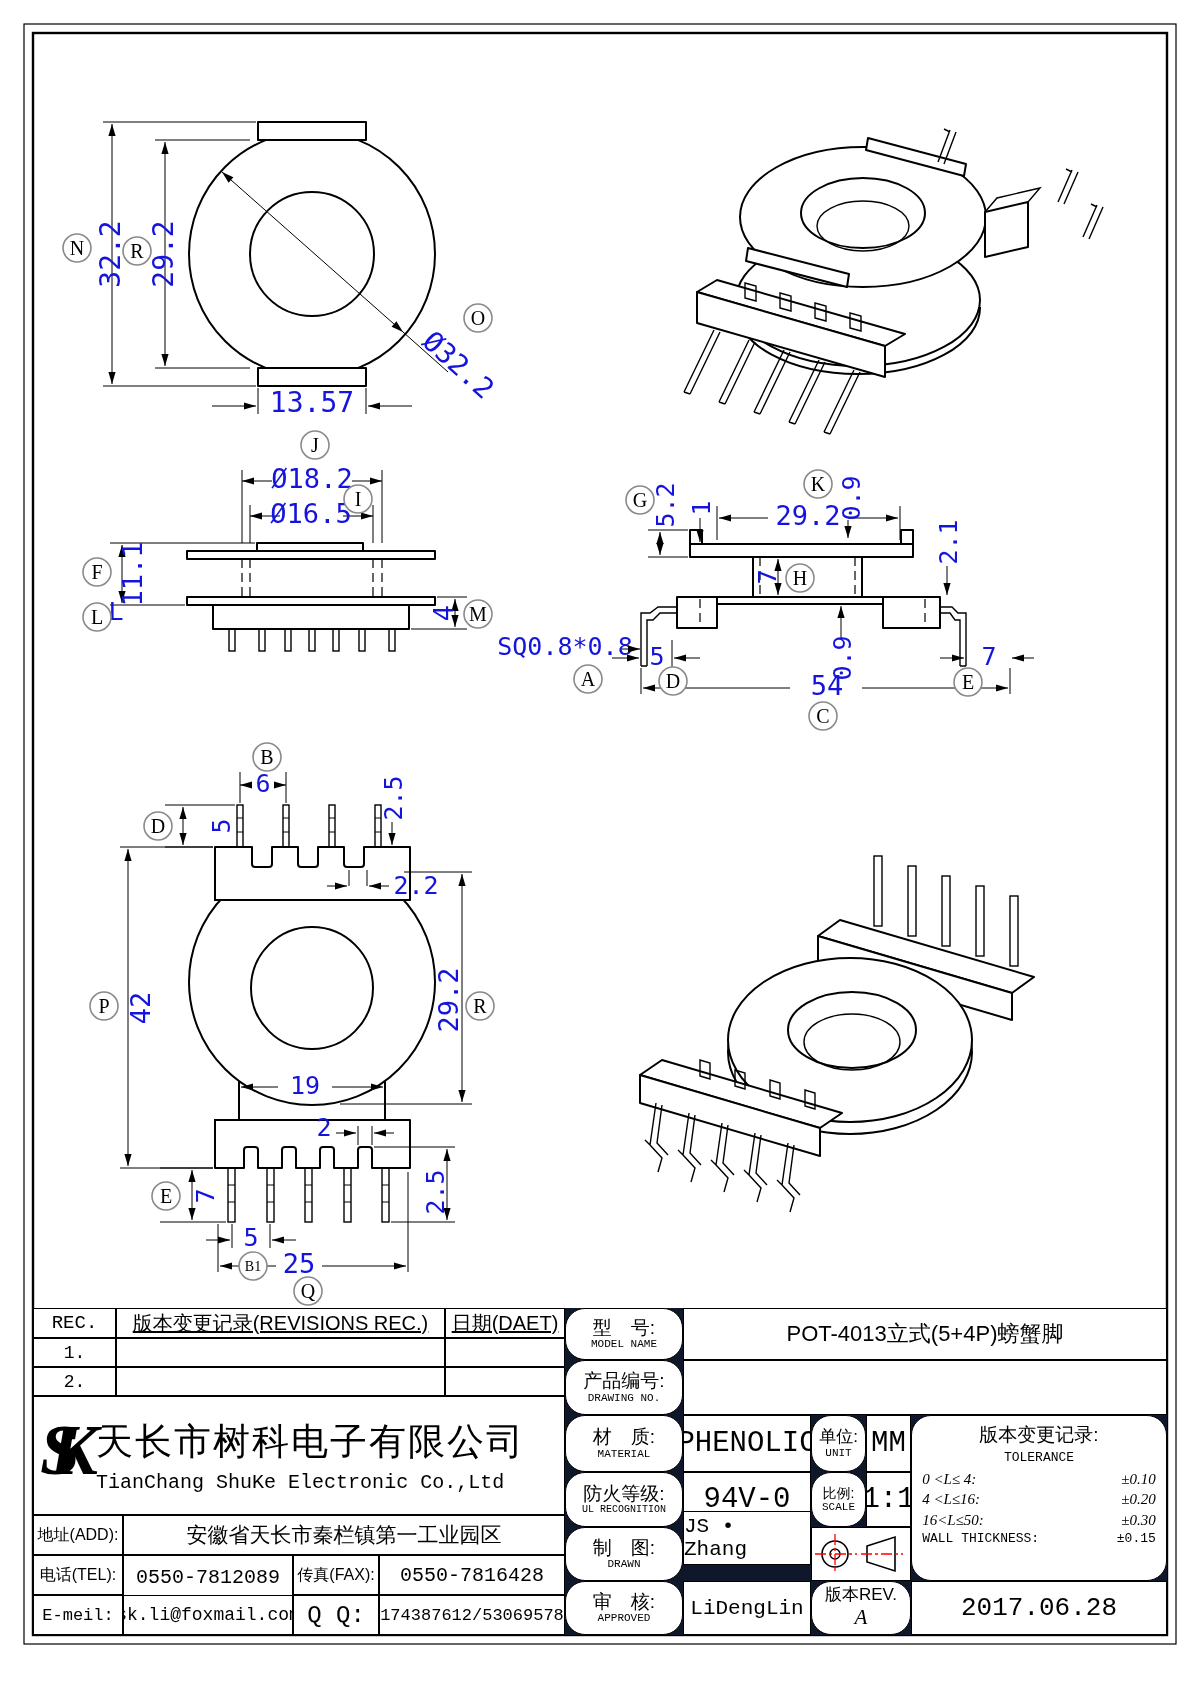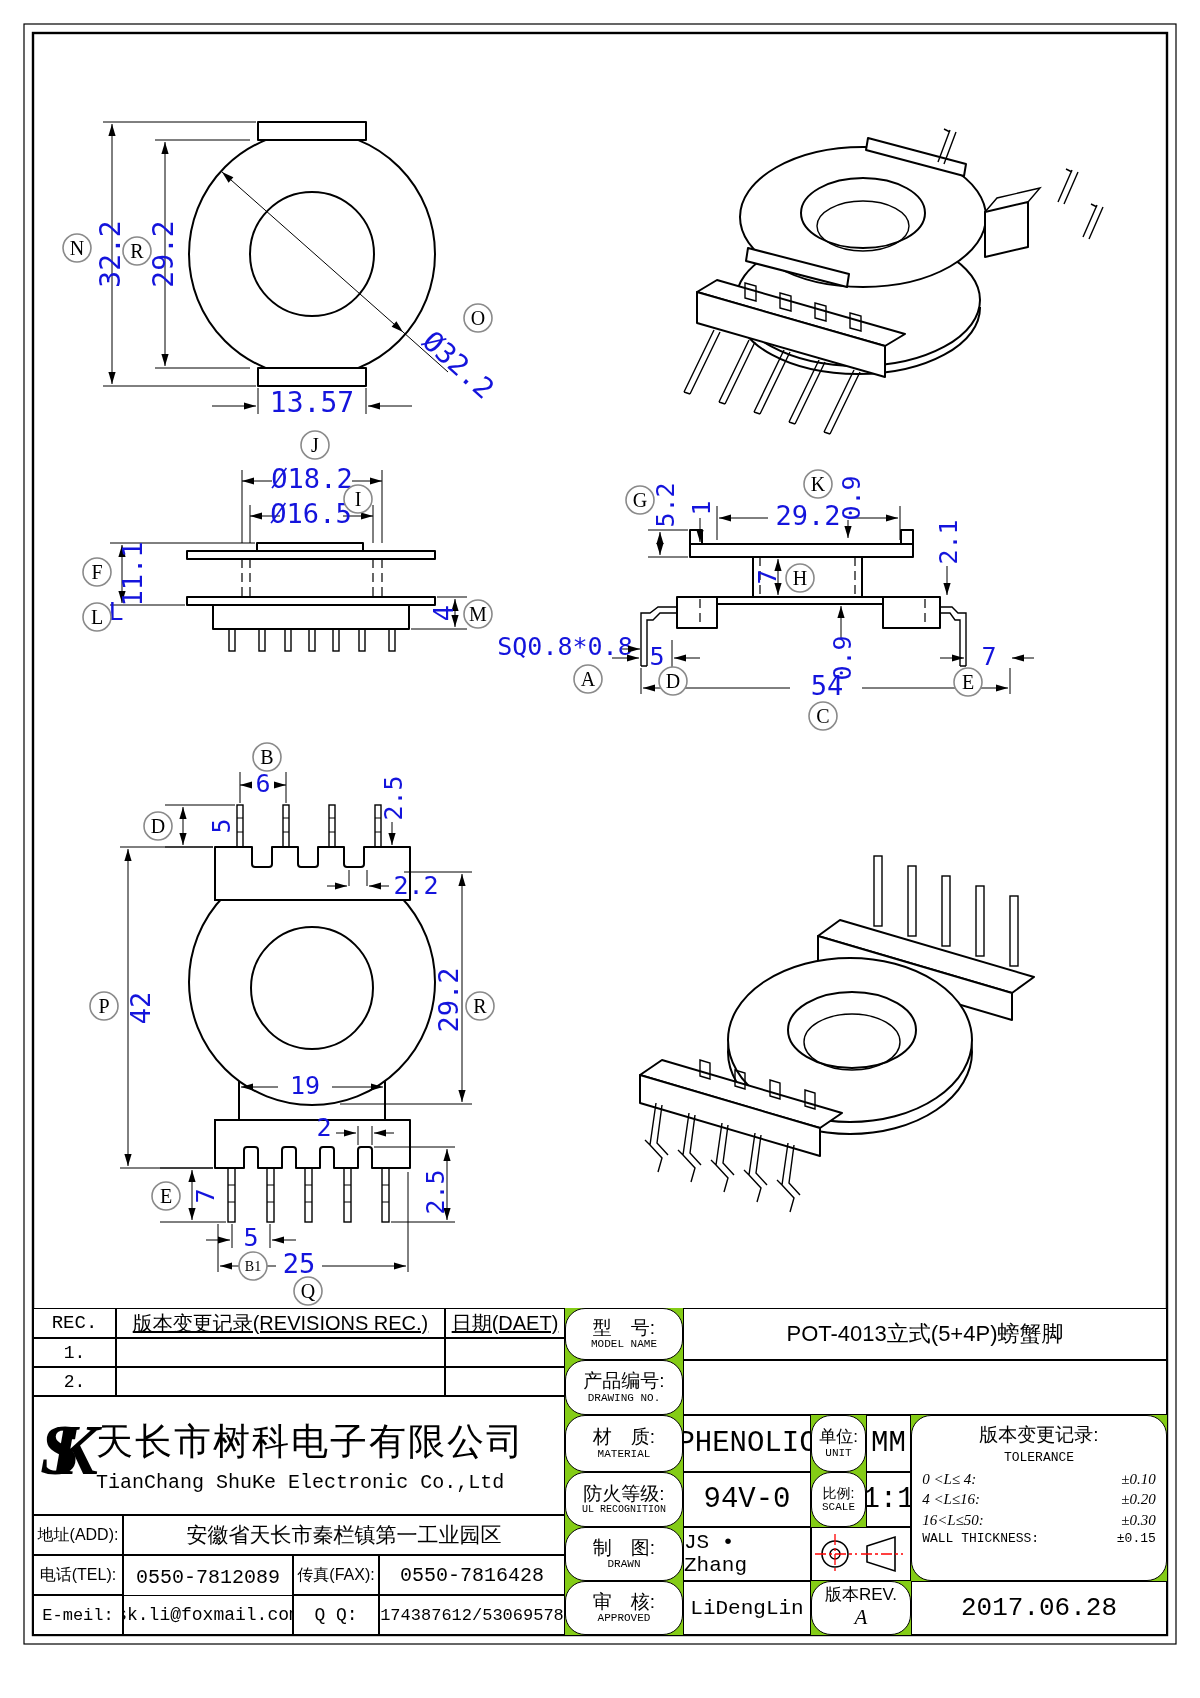--- a/index.html
+++ b/index.html
@@ -13,21 +13,21 @@
   .dim{stroke:#000;stroke-width:1;fill:none;}
   .dash{stroke:#000;stroke-width:1.2;fill:none;stroke-dasharray:9 5;}
   .lblc{stroke:#8a8a8a;stroke-width:1.6;fill:#fff;}
   text{font-family:"DejaVu Sans Mono",monospace;}
   .dimtxt{fill:#1414dc;font-size:27px;text-anchor:middle;}
   .dimtxt.big{font-size:28px;}
   .dimtxt.sm{font-size:25px;}
   .lbltxt{fill:#000;font-size:20px;text-anchor:middle;font-family:"Liberation Serif",serif;}
   .lbltxt.sm{font-size:14px;}
   
-  #tb{position:absolute;left:33px;top:1308px;width:1134px;height:327px;background:#84cc16;}
+  #tb{position:absolute;left:33px;top:1308px;width:1134px;height:327px;background:#0f172a;}
   .cell{position:absolute;box-sizing:border-box;border:1px solid #000;display:flex;
         align-items:center;justify-content:center;background:#fff;overflow:hidden;color:#000;}
   .cell.col{flex-direction:column;border-radius:20px;}
   .cn{font-size:19px;line-height:1.1;}
   .cnb{font-size:20px;text-decoration:underline;}
   .en{font-size:11px;font-family:"Liberation Mono",monospace;line-height:1.1;}
   .val{font-size:29px;font-family:"Liberation Mono",monospace;}
   .val.sm{font-size:20px;}
   .modelval{font-size:22px;}
   .rechdr{font-size:19px;font-family:"Liberation Mono",monospace;}
@@ -475,21 +475,21 @@
       </div>
   <div class="cell val sm" style="left:346px;top:247px;width:186px;height:40px;">
         <span>0550-7816428</span>
       </div>
   <div class="cell val sm" style="left:0;top:287px;width:90px;height:40px;font-size:17px;">
         <span>E-meil:</span>
       </div>
   <div class="cell val sm" style="left:90px;top:287px;width:170px;height:40px;font-size:18px;">
         <span>sk.li@foxmail.com</span>
       </div>
-  <div class="cell val sm" style="left:260px;top:287px;width:86px;height:40px;font-size:18px;">
+  <div class="cell val sm" style="left:260px;top:287px;width:86px;height:40px;font-size:24px;">
         <span>Q Q:</span>
       </div>
   <div class="cell val sm" style="left:346px;top:287px;width:186px;height:40px;font-size:17px;">
         <span>174387612/53069578</span>
       </div>
 
   <div class="cell col" style="left:532px;top:0;width:118px;height:52px;">
     <div class="cn">型　号:</div>
         <div class="en">MODEL NAME</div>
   </div>
@@ -553,21 +553,21 @@
         <div class="en">SCALE</div>
   </div>
   <div class="cell val" style="left:833px;top:164px;width:45px;height:55px;">
         <span>1:1</span>
       </div>
 
   <div class="cell col" style="left:532px;top:219px;width:118px;height:54px;">
     <div class="cn">制　图:</div>
         <div class="en">DRAWN</div>
   </div>
-  <div class="cell val" style="left:650px;top:219px;width:128px;height:54px;font-size:21px;">
+  <div class="cell val" style="left:650px;top:203px;width:128px;height:54px;font-size:21px;">
         <span>JS • Zhang</span>
       </div>
   <div class="cell" style="left:778px;top:219px;width:100px;height:54px;">
     <svg width="96" height="50" viewBox="0 0 96 50">
       <circle cx="22" cy="25" r="13" fill="none" stroke="#000" stroke-width="1.6"></circle>
       <circle cx="22" cy="25" r="5" fill="none" stroke="#000" stroke-width="1.4"></circle>
       <line x1="2" y1="25" x2="44" y2="25" stroke="#ff0000" stroke-width="1.3" stroke-dasharray="11 3 3 3"></line>
       <line x1="22" y1="5" x2="22" y2="45" stroke="#ff0000" stroke-width="1.3" stroke-dasharray="11 3 3 3"></line>
       <path d="M54,17 L82,8 L82,42 L54,33 z" fill="none" stroke="#000" stroke-width="1.6"></path>
       <line x1="48" y1="25" x2="90" y2="25" stroke="#ff0000" stroke-width="1.3" stroke-dasharray="11 3 3 3"></line>

